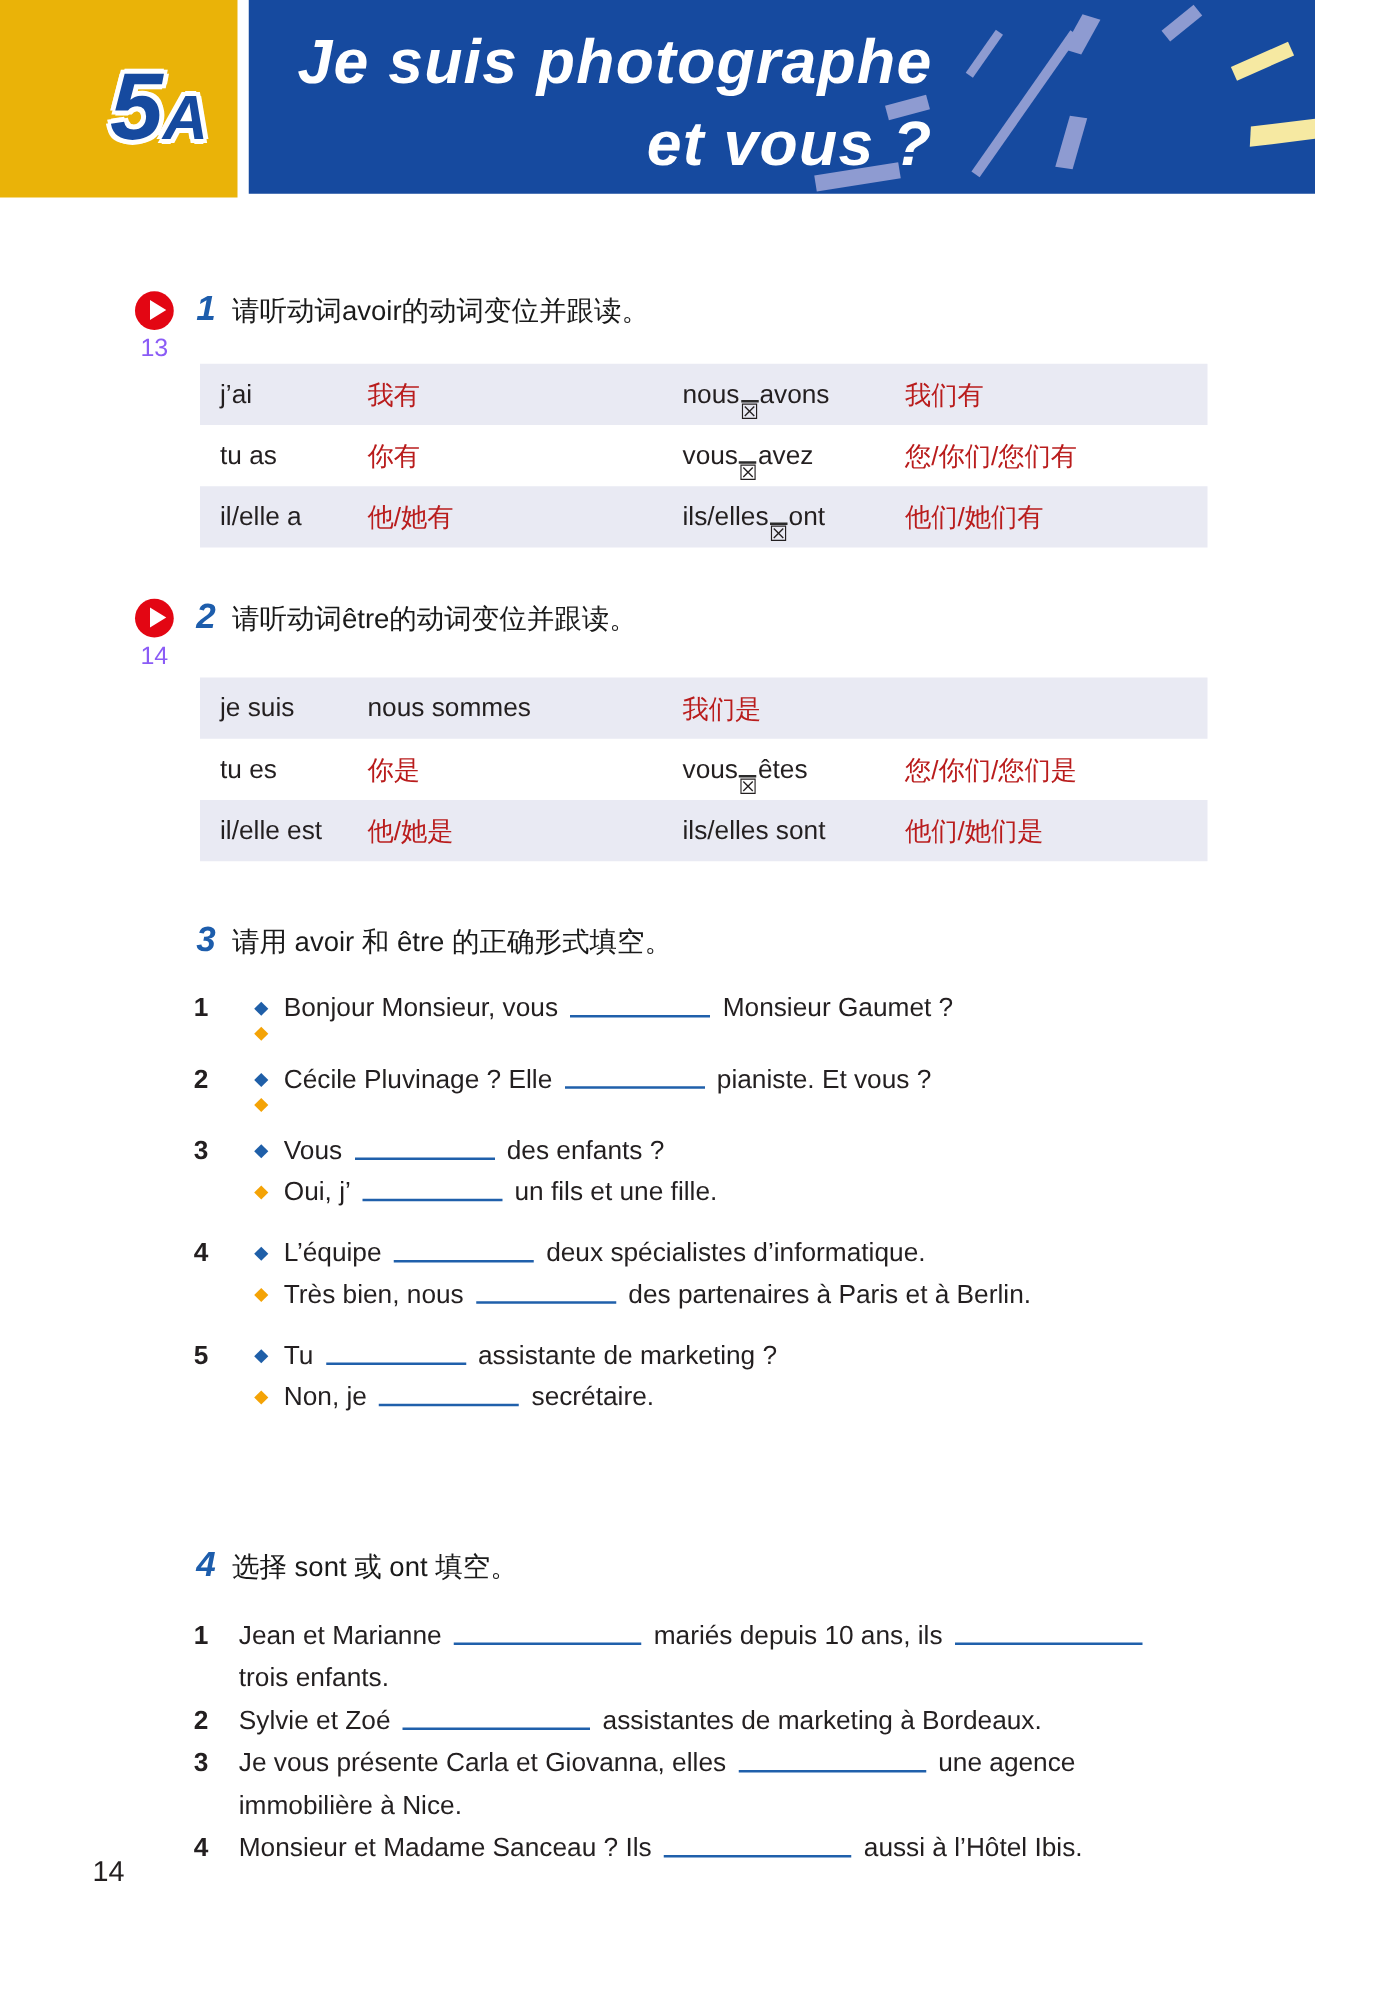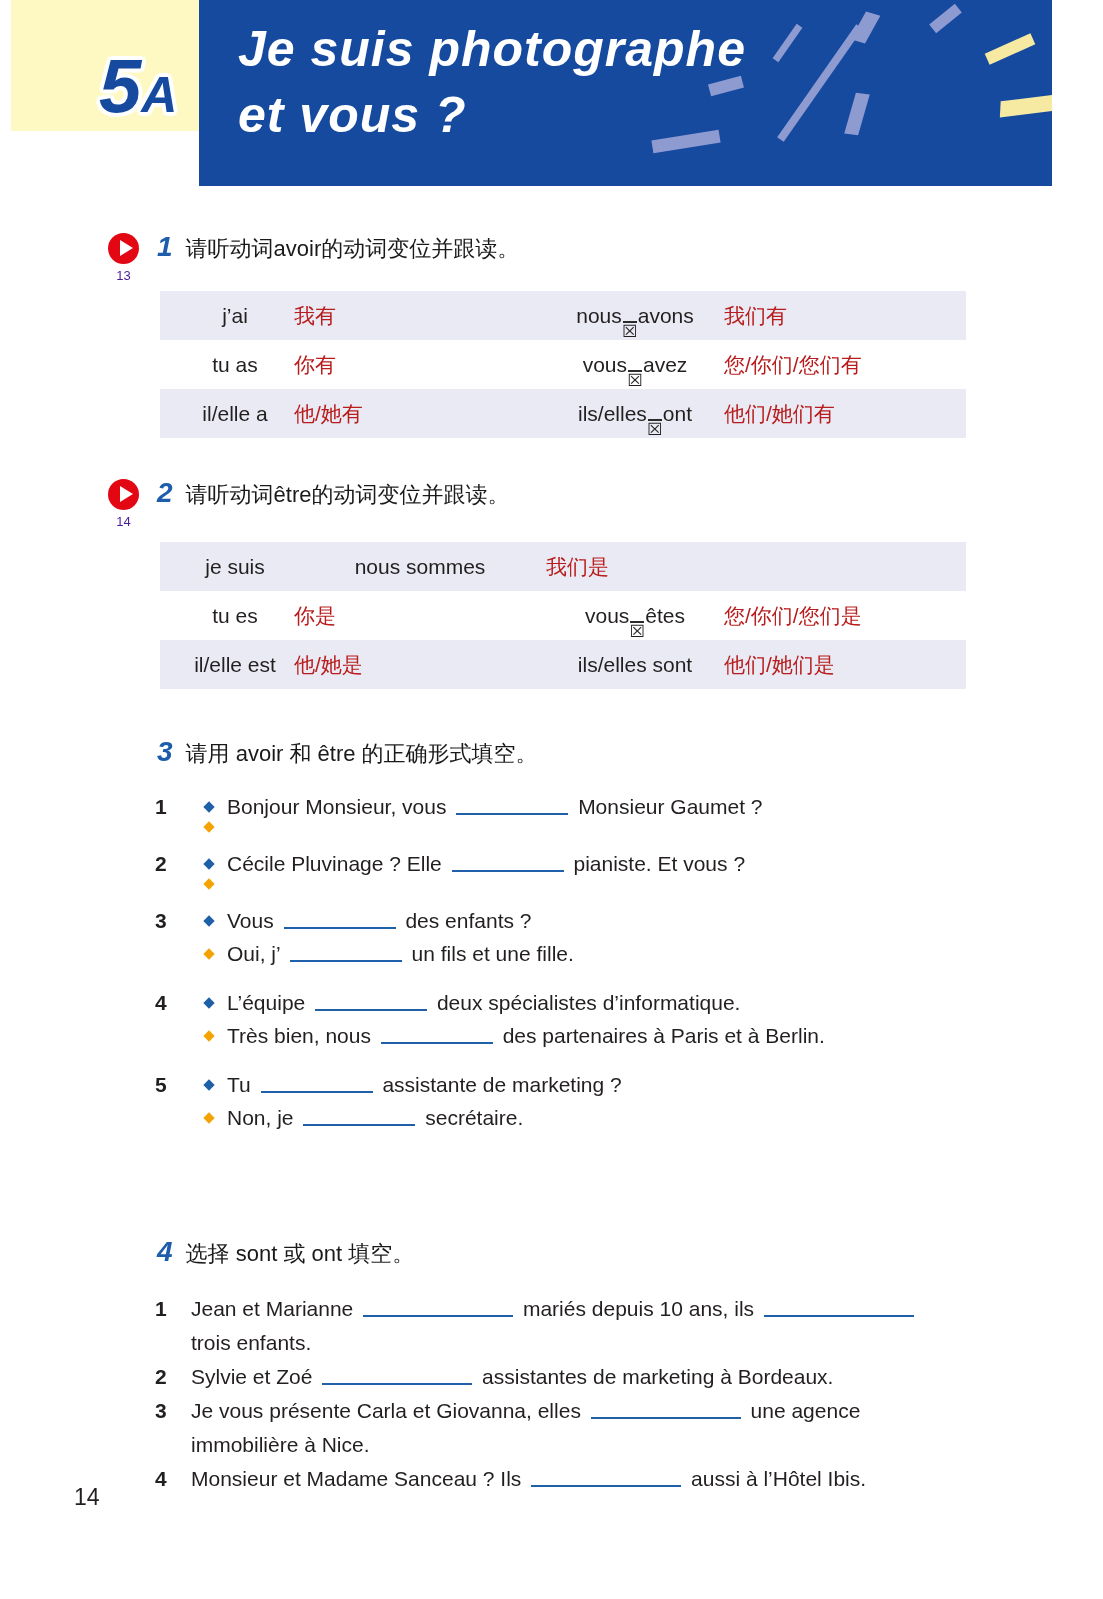--- a/index.html
+++ b/index.html
@@ -3,22 +3,22 @@
 <meta charset="utf-8">
 <style>
   * { margin:0; padding:0; box-sizing:border-box; }
   body { background:#ffffff; }
   .page {
     position:relative; width:1103px; height:1599px; background:#fff;
     font-family:"Liberation Sans", sans-serif; color:#231f20; overflow:hidden;
   }
 
   
-  .band-yellow { position:absolute; left:11px; top:0; width:190px; height:131px; background:#fef9c3; }
-  .band-blue   { position:absolute; left:199px; top:0; width:853px; height:186px; background:#164a9f; overflow:hidden; }
+  .band-yellow { position:absolute; left:0; top:0; width:190px; height:158px; background:#eab308; }
+  .band-blue   { position:absolute; left:199px; top:0; width:853px; height:155px; background:#164a9f; overflow:hidden;text-align:right; }
   .unit-badge {
     position:absolute; left:88px; top:48px; font-style:italic; font-weight:bold;
     color:#164a9f; line-height:1; white-space:nowrap;
     text-shadow:-3px -3px 0 #fff, 3px -3px 0 #fff, -3px 3px 0 #fff, 3px 3px 0 #fff,
                 -4px 0 0 #fff, 4px 0 0 #fff, 0 -4px 0 #fff, 0 4px 0 #fff;
   }
   .unit-big   { font-size:76px; }
   .unit-small { font-size:50px; }
   .unit-title {
     position:absolute; left:39px; top:16px; color:#fff;
@@ -30,21 +30,21 @@
   .c-pale { background:#f6e9a2; }
 
   
   .play { position:absolute; left:108px; width:31px; height:31px; border-radius:50%; background:#e30613; }
   .play::after {
     content:""; position:absolute; left:12px; top:7px;
     border-left:13px solid #fff; border-top:8.5px solid transparent; border-bottom:8.5px solid transparent;
   }
   .play-ex1 { top:233px; }
   .play-ex2 { top:479px; }
-  .track { position:absolute; left:108px; width:31px; text-align:center; color:#4c1d95; font-size:13px; }
+  .track { position:absolute; left:108px; width:31px; text-align:center; color:#8b5cf6; font-size:20px; }
   .track-ex1 { top:268px; }
   .track-ex2 { top:514px; }
 
   
   .ex-head { position:absolute; left:157px; display:flex; align-items:baseline; gap:13px; white-space:nowrap; }
   .ex-num  { color:#1d5dac; font-size:28px; font-weight:bold; font-style:italic; }
   .ex-instr{ font-size:22px; font-weight:normal; color:#1a1a1a; }
   .head-ex1 { top:231px; }
   .head-ex2 { top:477px; }
   .head-ex3 { top:736px; }
@@ -53,21 +53,21 @@
   
   .conj-table { position:absolute; left:160px; width:806px; }
   .table-ex1 { top:291px; }
   .table-ex2 { top:542px; }
   .conj-row {
     display:grid; grid-template-columns:118px 252px 178px 1fr;
     align-items:center; height:49px; padding-left:16px; font-size:21px;
   }
   .conj-row:nth-child(odd) { background:#e9eaf3; }
   .zh { color:#b91c1c; }
-  .fr { color:#231f20;text-align:center; }
+  .fr { color:#231f20; }
   .tie {
     display:inline-block; position:relative; width:14px; height:3px;
     border-bottom:2px solid #2b2b2b; margin:0 1px;
   }
   .tofu {
     position:absolute; left:50%; top:3px; transform:translateX(-50%);
     font-size:17px; line-height:1; color:#231f20; font-family:"DejaVu Sans", sans-serif;
   }
 
   

